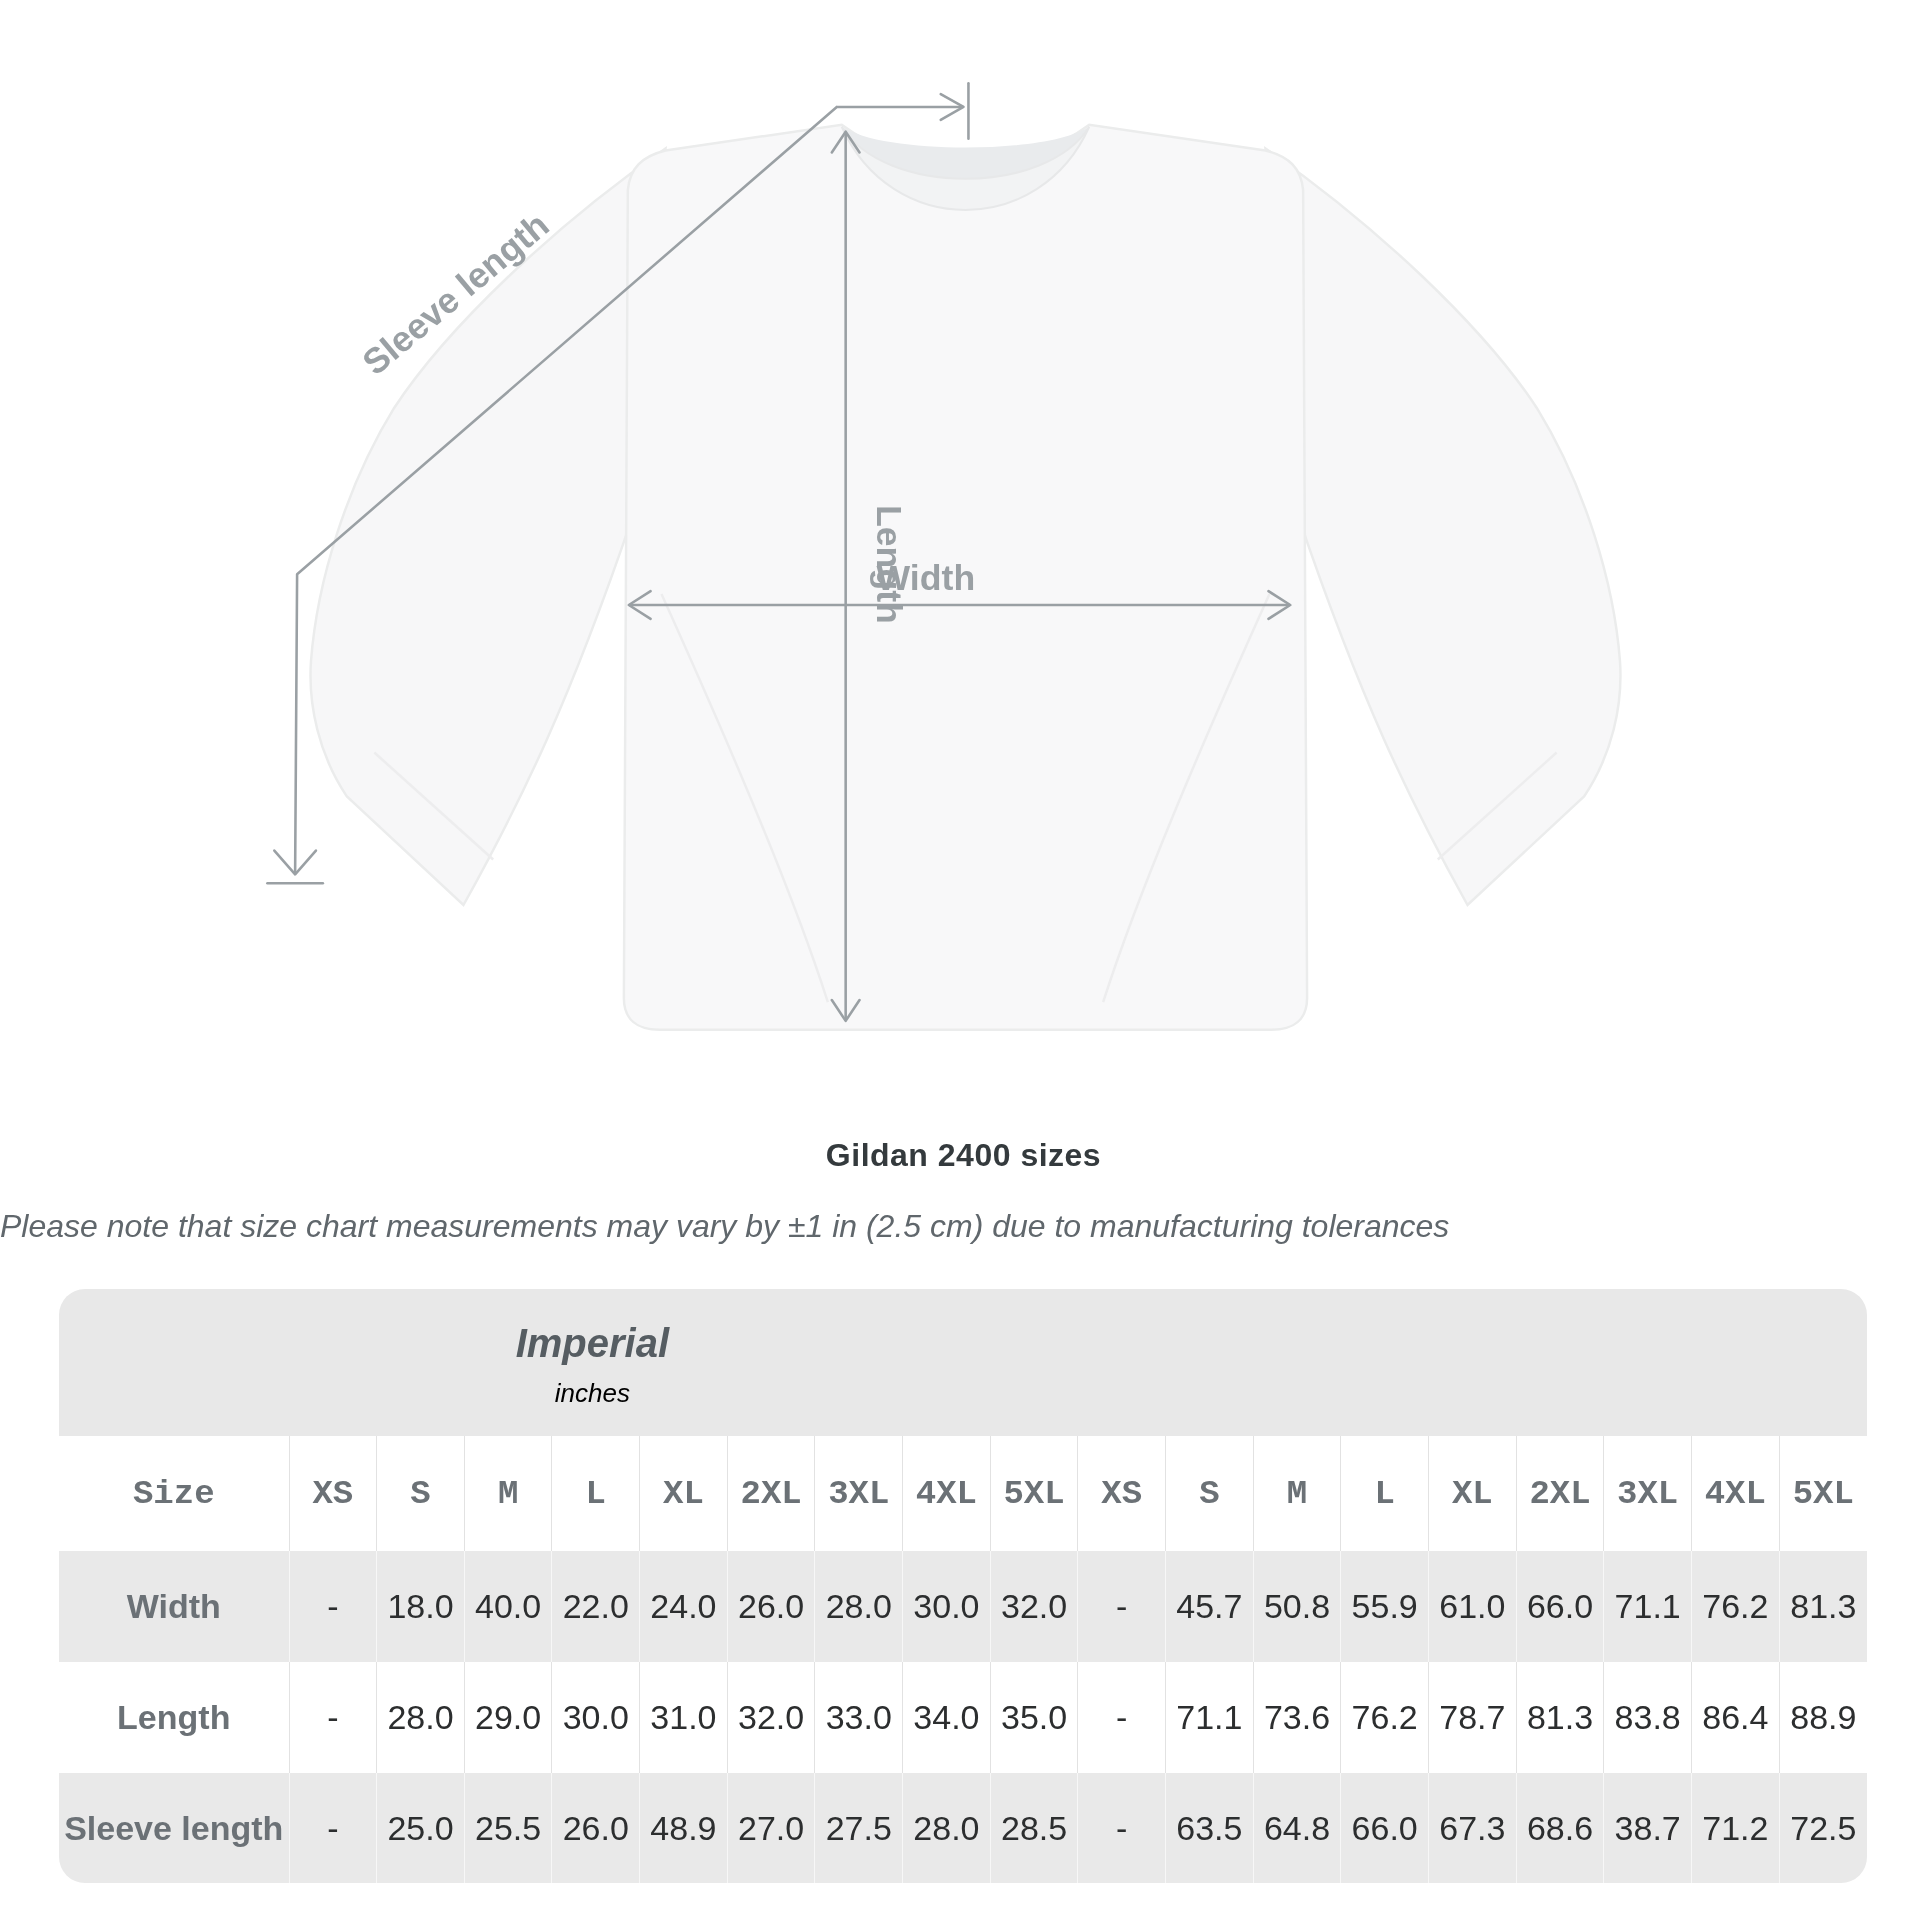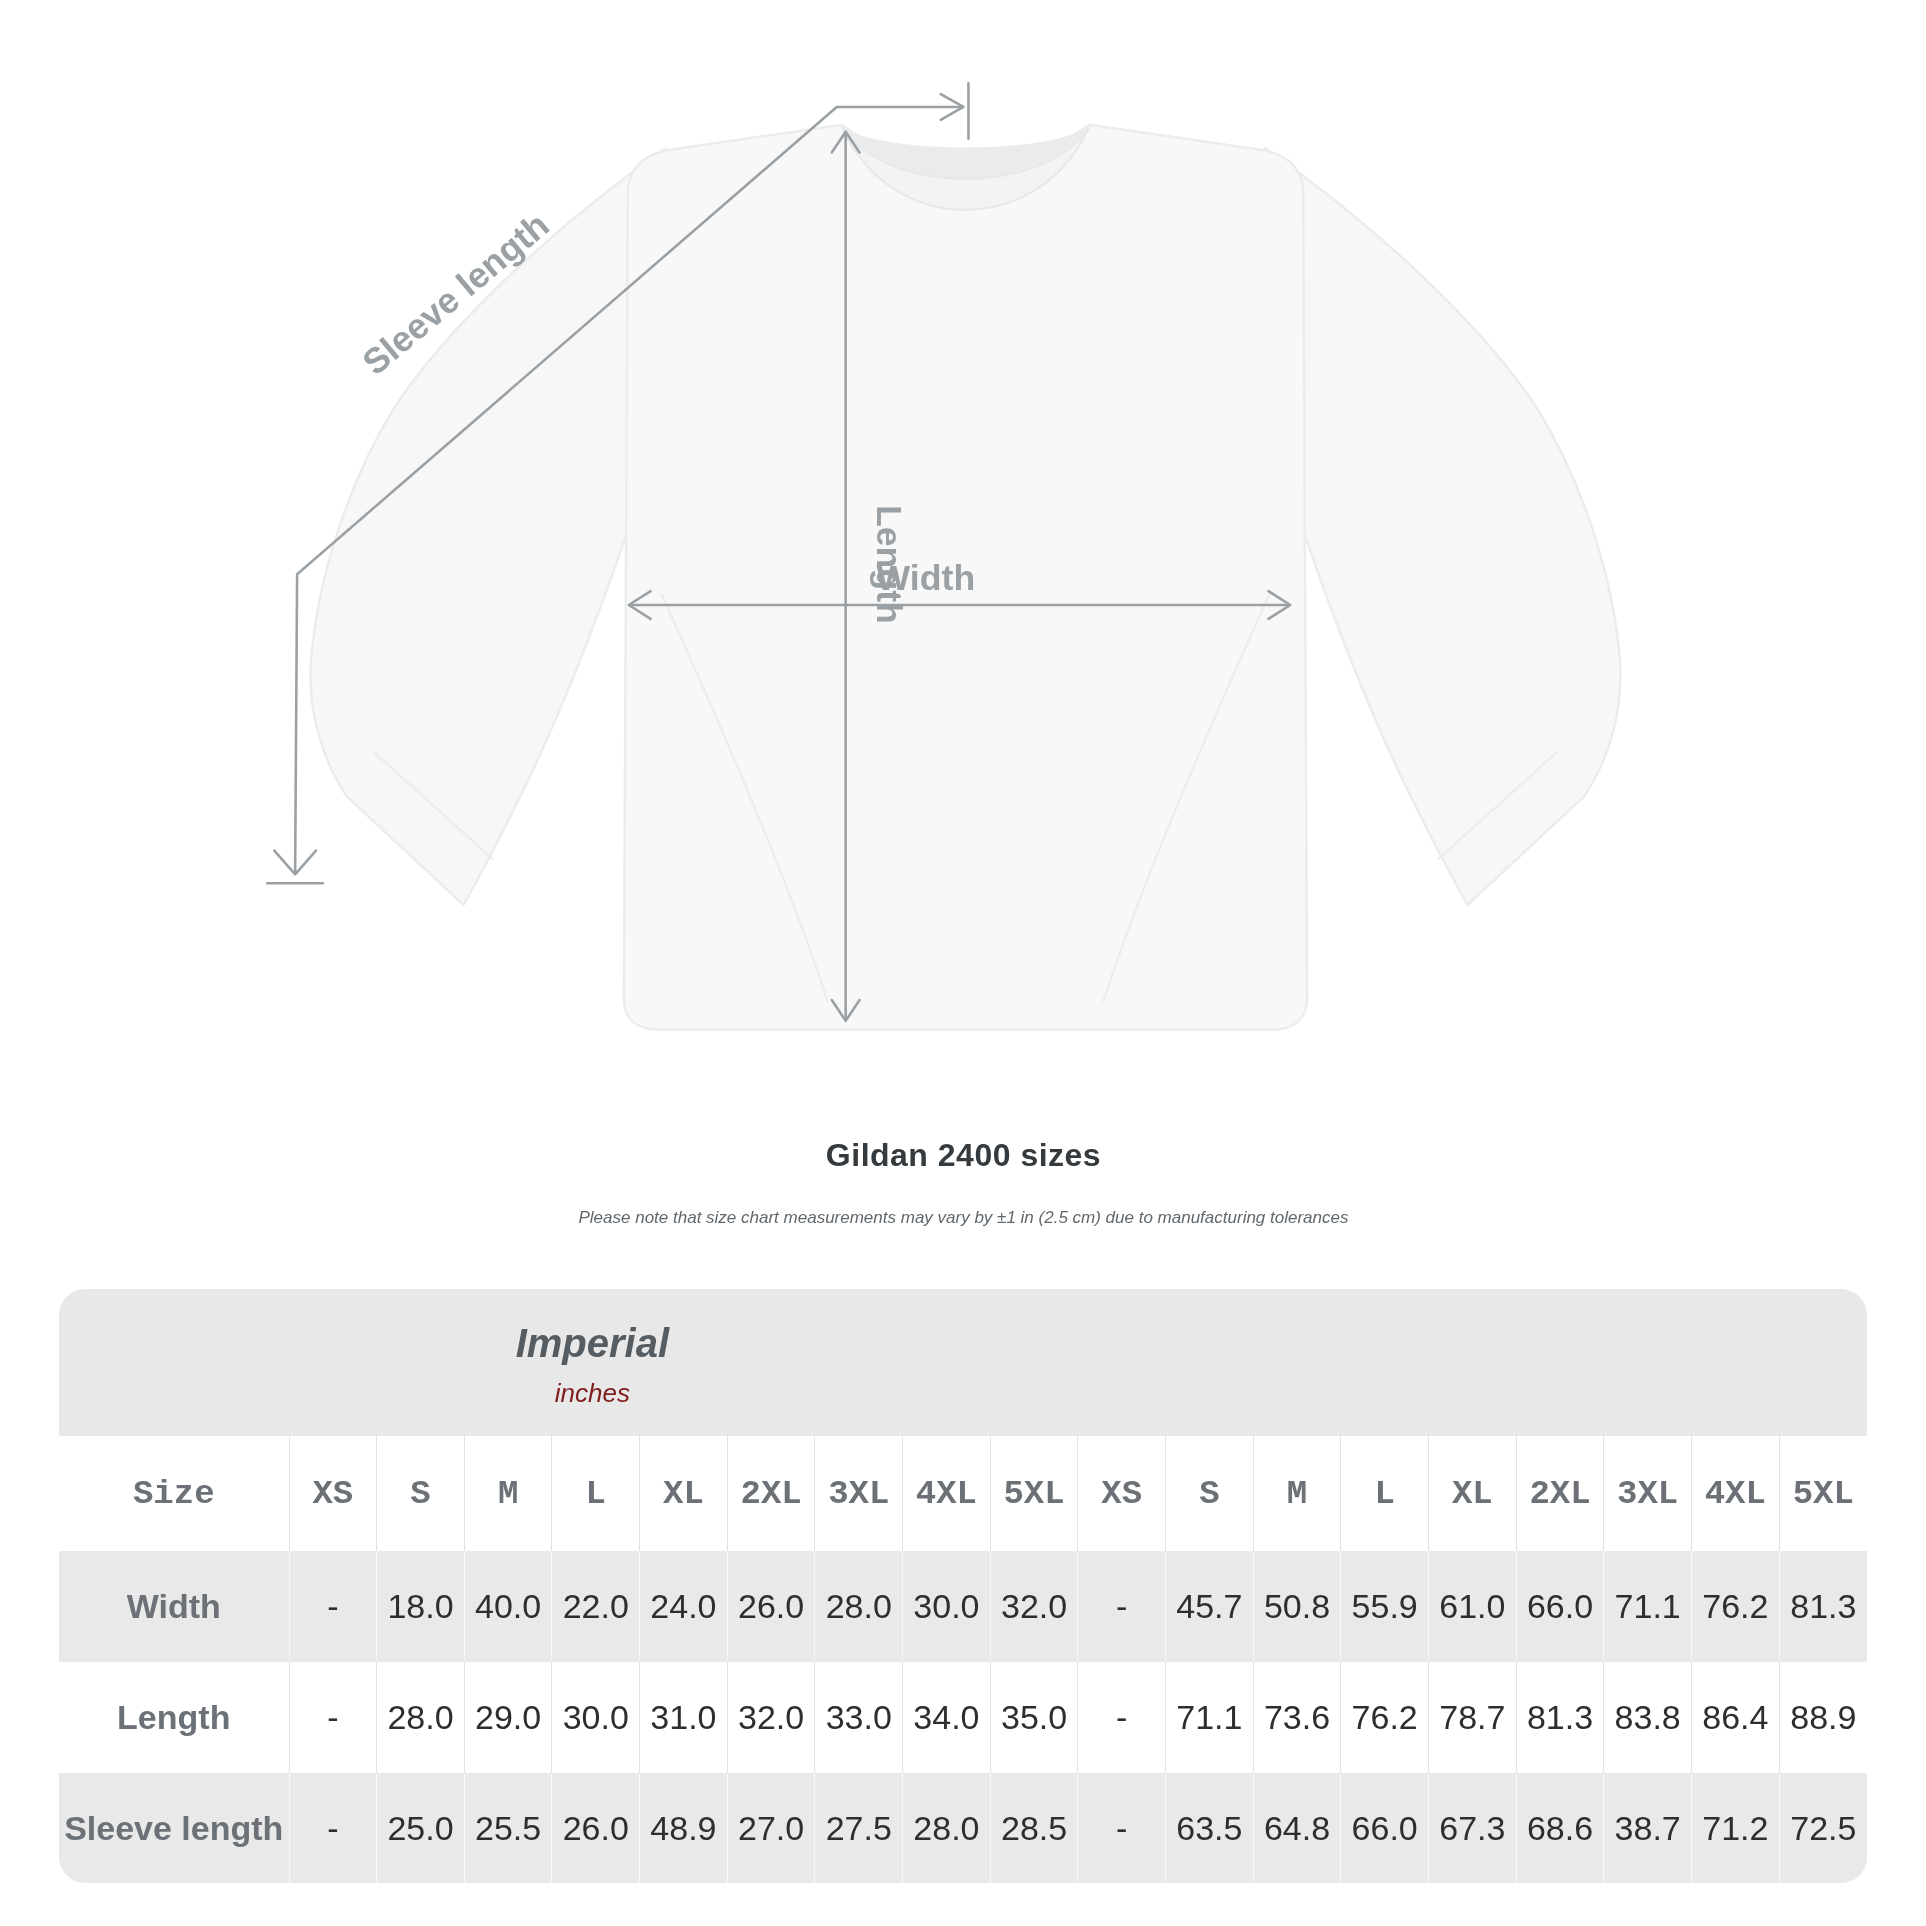--- a/index.html
+++ b/index.html
@@ -24,32 +24,32 @@
   .collar-band{fill:#f2f3f4;stroke:#e7e8e9;stroke-width:2;}
   .collar-shadow{fill:#e9ebed;}
   .fold{fill:none;stroke:#ededee;stroke-width:2.5;}
   .arrow{fill:none;stroke:var(--arrow-gray);stroke-width:2.6;stroke-linecap:round;stroke-linejoin:round;}
   .dlabel{fill:var(--arrow-gray);font-family:"Liberation Sans",sans-serif;
     font-weight:bold;font-size:36px;}
 
   
   .title{position:absolute;top:1137px;left:0;width:100%;text-align:center;
     font-size:32px;font-weight:bold;color:var(--title-dark);letter-spacing:0.5px;}
-  .subtitle{position:absolute;top:1208px;left:0;width:100%;text-align:center;
-    font-size:17px;font-style:italic;color:#60676c;}
+  .subtitle{position:absolute;top:1208px;left:0;width:100%;text-align:left;
+    font-size:32px;font-style:italic;color:#60676c;}
 
   
   .table-wrap{position:absolute;top:1289px;left:59px;width:1808px;height:594px;
     border-radius:26px;overflow:hidden;background:#ffffff;}
   .band{position:relative;height:147px;background:var(--table-band-gray);}
   .group{position:absolute;top:0;transform:translateX(-50%);text-align:center;white-space:nowrap;}
   .group.imperial{left:29.5%;}
   .group.metric{left:77.3%;}
   .group .g-label{margin-top:32px;font-size:40px;font-weight:bold;font-style:italic;color:#565d62;}
-  .group .g-unit{margin-top:12px;font-size:26px;font-style:italic;color:#7f1d1d;}
+  .group .g-unit{margin-top:12px;font-size:26px;font-style:italic;color:#000000;}
 
   table.grid{width:100%;border-collapse:collapse;table-layout:fixed;}
   table.grid td{text-align:center;vertical-align:middle;overflow:hidden;}
   tr.sizes-row td{height:115px;background:#ffffff;font-family:Liberation Mono, monospace;}
   tr.m-row td{height:111px;background:#ffffff;}
   tr.m-row.stripe td{background:var(--row-stripe-gray);}
   td.lbl{font-weight:bold;font-size:34px;color:var(--label-gray);}
   td.sz{font-weight:bold;font-size:34px;color:var(--label-gray);}
   td.val{font-size:34px;color:var(--value-dark);}
   table.grid td + td{border-left:1px solid var(--sep-light);}

